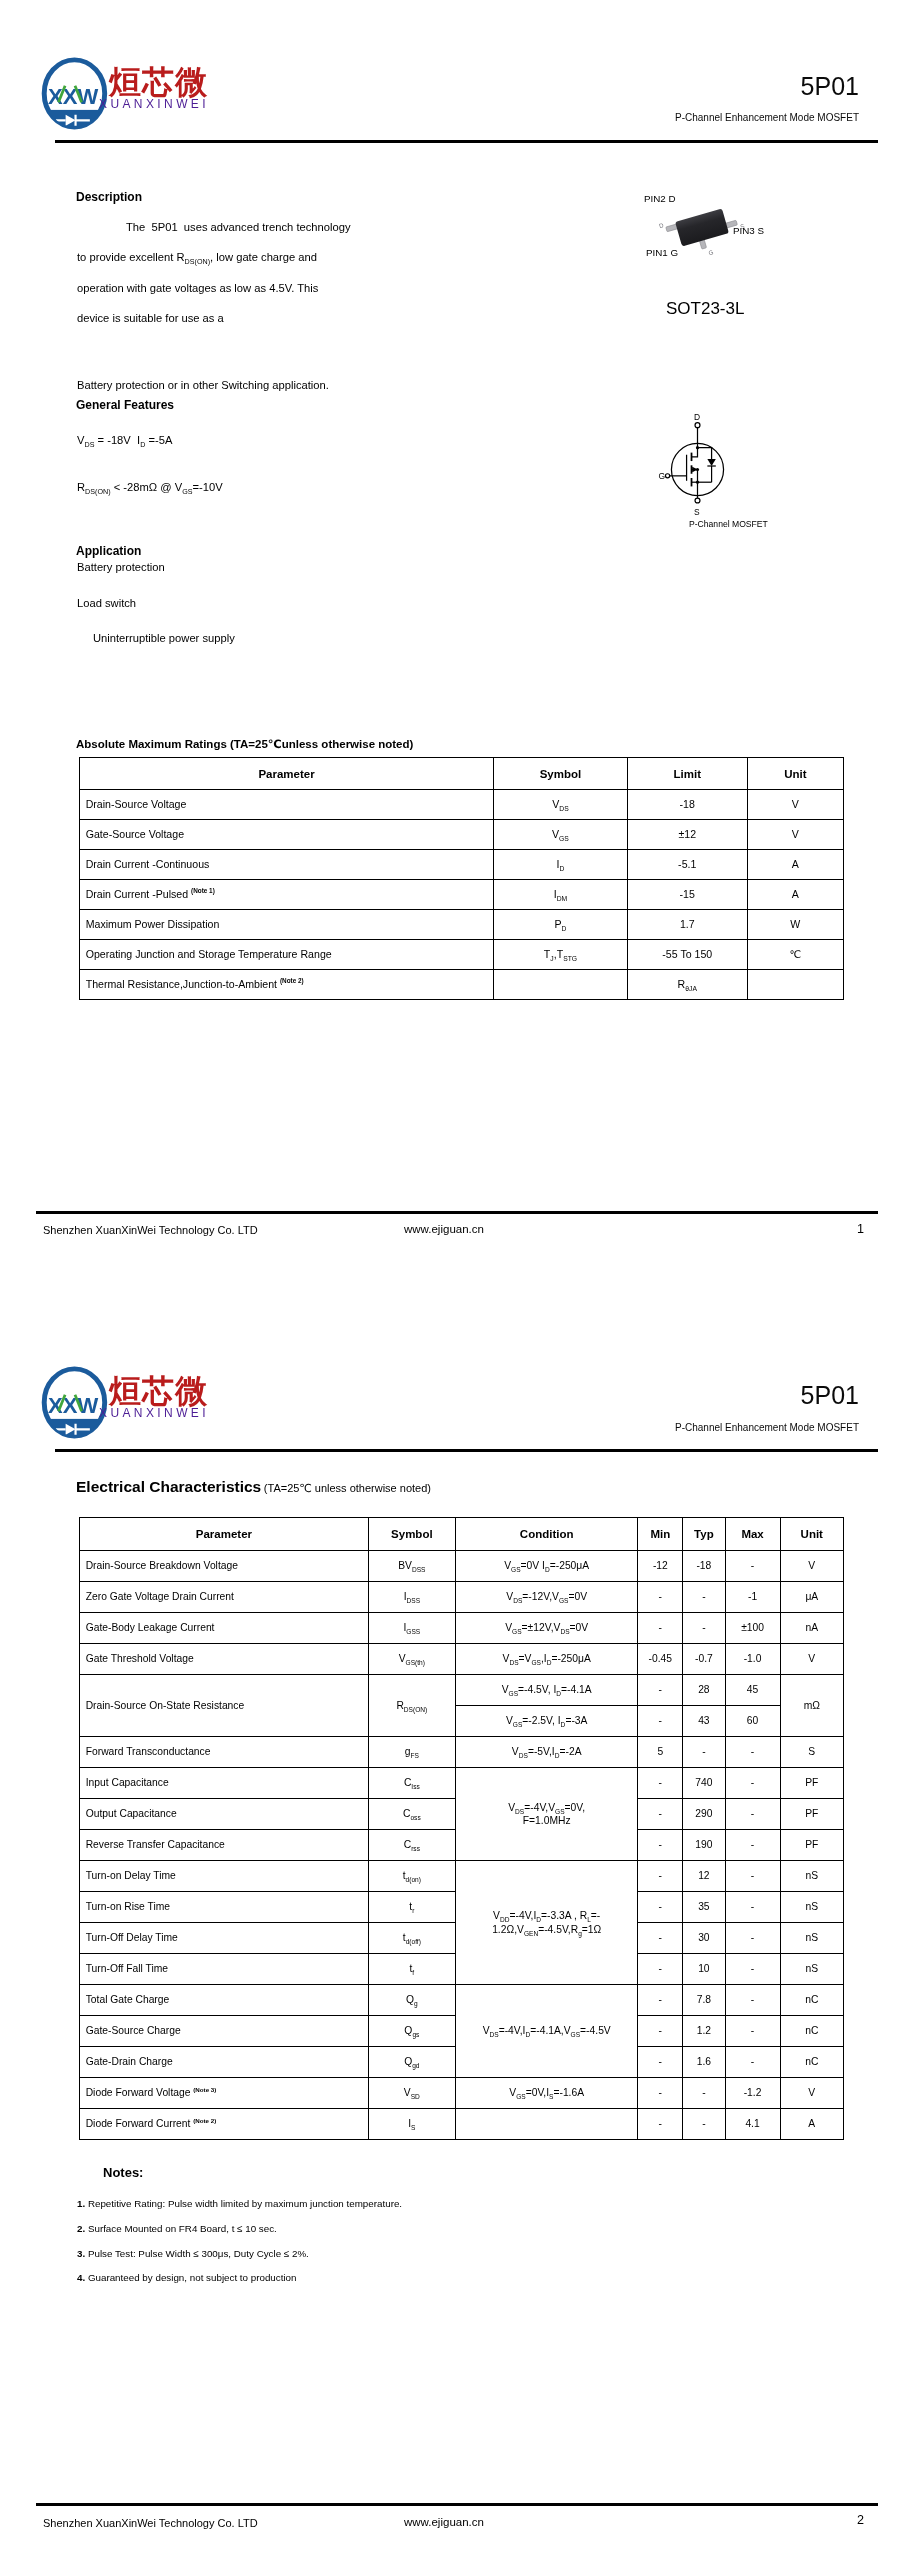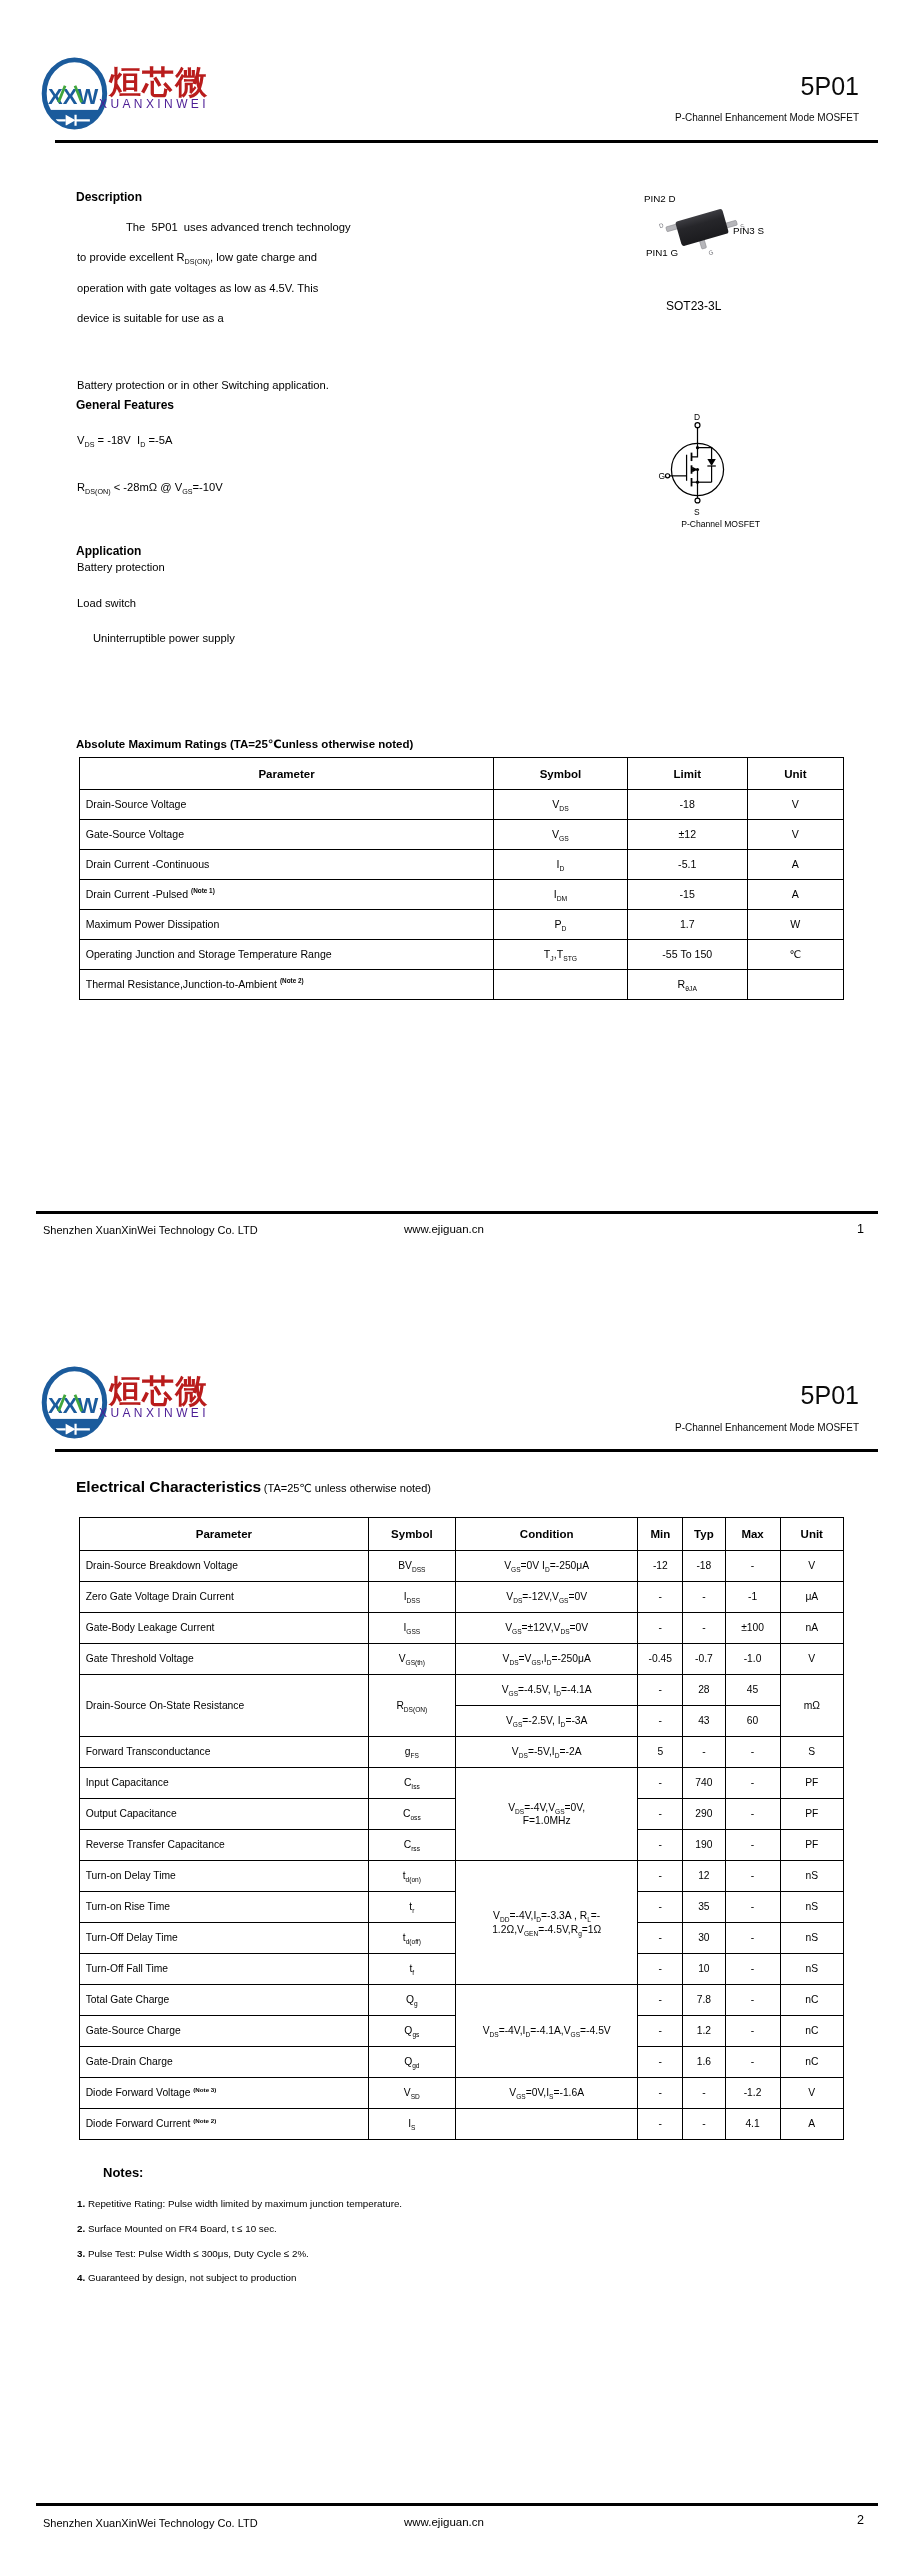--- a/index.html
+++ b/index.html
@@ -92,21 +92,21 @@
       <rect x="224" y="108" width="40" height="16" rx="3" fill="#b6b6ba" stroke="#8d8d92" stroke-width="2"></rect>
       <rect x="130" y="130" width="16" height="38" rx="3" fill="#b6b6ba" stroke="#8d8d92" stroke-width="2"></rect>
       <rect x="70" y="58" width="160" height="84" rx="9" fill="url(#pg1)"></rect>
       <text x="16" y="64" font-size="20" fill="#76767c">D</text>
       <text x="272" y="140" font-size="20" fill="#76767c">S</text>
       <text x="148" y="194" font-size="20" fill="#76767c">G</text>
     </g>
   </svg>
   <div class="abs pin-label" style="left:733px;top:225px;">PIN3 S</div>
   <div class="abs pin-label" style="left:646px;top:247px;">PIN1 G</div>
-  <div class="abs" style="left:666px;top:299px;font-size:12px;">SOT23-3L</div>
+  <div class="abs" style="left:666px;top:299px;font-size:17px;">SOT23-3L</div>
 
   <div class="abs sec-title" style="left:76px;top:398px;">General Features</div>
   <div class="abs bodyline" style="left:77px;top:434px;"><span>V</span><sub>DS</sub><span> = -18V  I</span><sub>D</sub><span> =-5A</span></div>
   <div class="abs bodyline" style="left:77px;top:481px;"><span>R</span><sub>DS(ON)</sub><span> &lt; -28mΩ @ V</span><sub>GS</sub><span>=-10V</span></div>
 
   <div class="abs sec-title" style="left:76px;top:544px;">Application</div>
   <div class="abs bodyline" style="left:77px;top:561px;">Battery protection</div>
   <div class="abs bodyline" style="left:77px;top:597px;">Load switch</div>
   <div class="abs bodyline" style="left:77px;top:632px;padding-left:16px;">Uninterruptible power supply</div>
 
@@ -134,21 +134,21 @@
     </g>
     <polygon points="100,152 100,168 116,160" fill="#000"></polygon>
     <polygon points="143,130 167,130 155,150" fill="#000"></polygon>
     <circle cx="115" cy="98" r="4.5" fill="#000"></circle>
     <circle cx="115" cy="160" r="4.5" fill="#000"></circle>
     <circle cx="115" cy="196" r="4.5" fill="#000"></circle>
     <text x="105" y="20" font-size="24" fill="#000">D</text>
     <text x="4" y="186" font-size="24" fill="#000">G</text>
     <text x="105" y="288" font-size="24" fill="#000">S</text>
   </svg>
-  <div class="abs" style="left:668px;top:519px;width:92px;text-align:right;font-size:8.6px;">P-Channel MOSFET</div>
+  <div class="abs" style="left:689px;top:519px;width:92px;text-align:left;font-size:8.6px;">P-Channel MOSFET</div>
 
   <div class="abs tbl-title" style="left:76px;top:737px;">Absolute Maximum Ratings (TA=25℃unless otherwise noted)</div>
   <table class="abs amr" style="left:79px;top:757px;">
     <colgroup>
       <col style="width:54.2%">
         <col style="width:17.5%">
         <col style="width:15.7%">
         <col style="width:12.6%">
     </colgroup>
   <thead>

